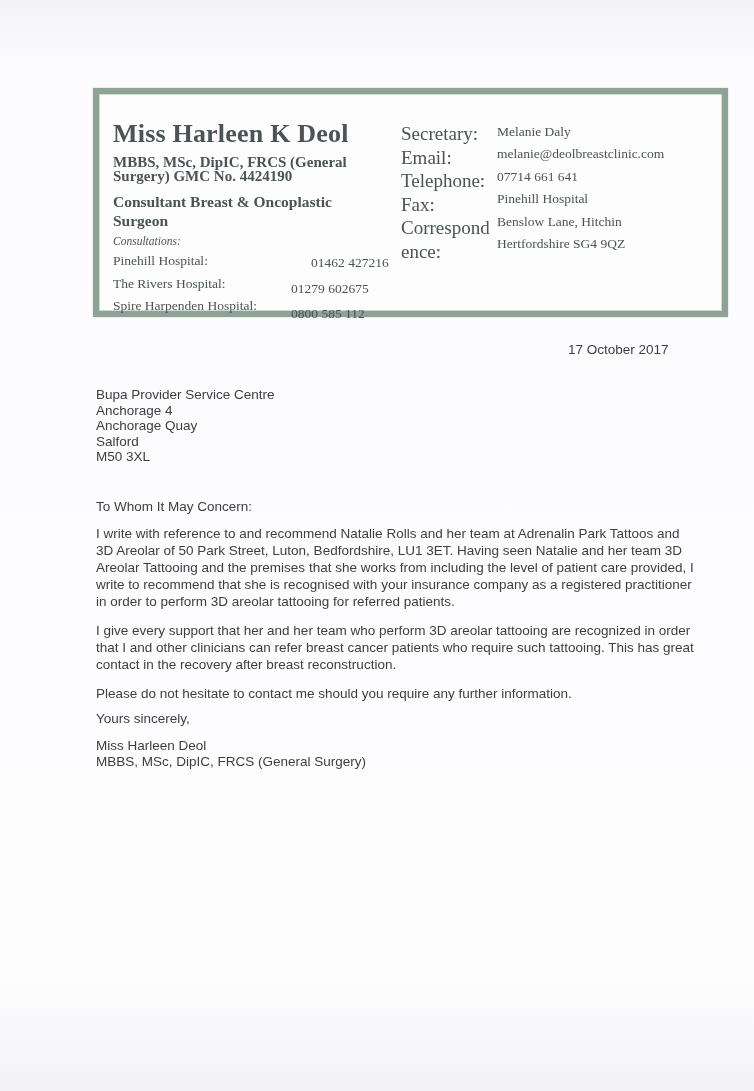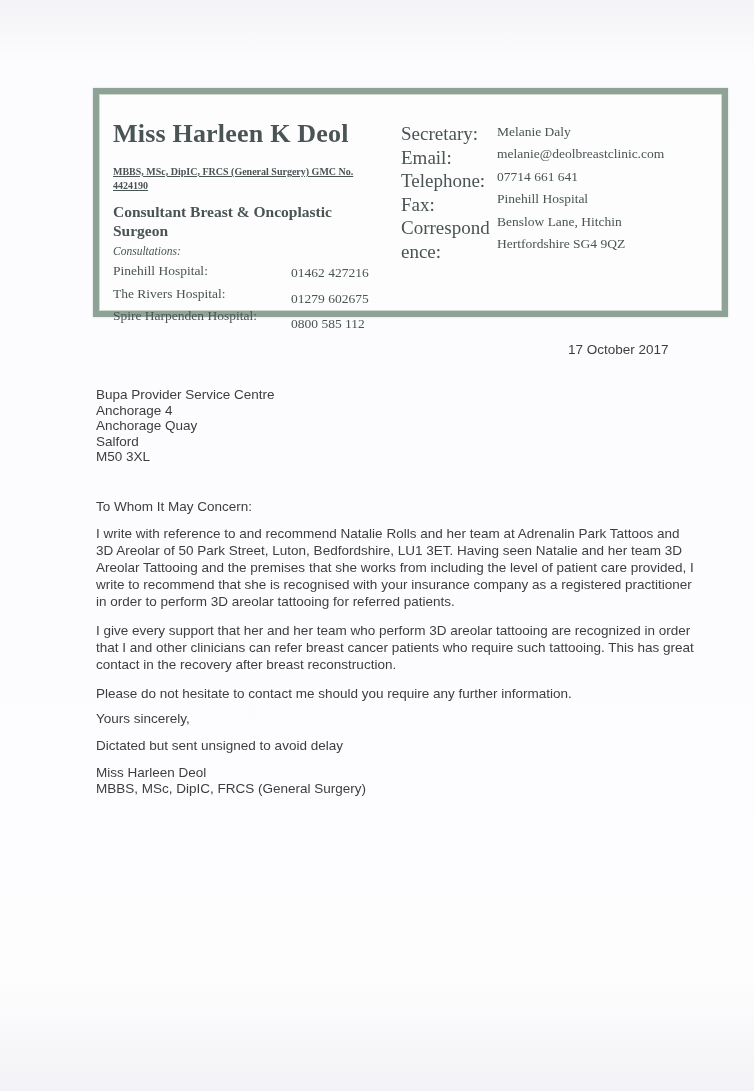--- a/index.html
+++ b/index.html
@@ -20,27 +20,27 @@
     border:6px solid #8ea295;
     box-shadow:inset 0 0 0 1px #cfd9d2, 0 0 2px rgba(140,160,148,.4);
     background:#fdfdfe;
     font-family:"Liberation Serif", serif;
     color:#4a5454;
     display:flex;
     padding:24px 10px 6px 14px;
   }
   .lh-left{width:288px;flex:0 0 288px;}
   .lh-name{font-size:26px;font-weight:bold;line-height:31px;letter-spacing:.2px;}
-  .lh-creds{font-size:10px;font-weight:bold;line-height:14px;margin-top:16px;width:270px;text-decoration:underline;}
+  .lh-creds{font-size:15px;font-weight:bold;line-height:14px;margin-top:6px;width:270px;}
   .lh-role{font-size:15.5px;font-weight:bold;line-height:19px;margin-top:9px;width:250px;}
   .lh-consult-label{font-size:11.5px;font-style:italic;margin-top:4px;line-height:14px;}
   .lh-table{margin-top:2px;font-size:13.5px;}
   .lh-row{display:flex;line-height:22.5px;}
   .lh-row .loc{width:178px;flex:0 0 178px;}
-  .lh-row:nth-child(1) .tel{transform:translateY(2px);}
+  .lh-row:nth-child(1) .tel{transform:translateY(2px);margin-left:20px;}
   .lh-row:nth-child(2) .tel{transform:translateY(5px);}
   .lh-row:nth-child(3) .tel{transform:translateY(8px);}
   .lh-labels{width:96px;flex:0 0 96px;font-size:19px;line-height:23.5px;padding-top:4px;}
   .lh-labels .lbl{width:90px;overflow-wrap:anywhere;}
   .lh-values{flex:1;font-size:13.5px;line-height:22.4px;padding-top:3px;}
   
   .body-copy{
     position:absolute;left:96px;top:317px;width:600px;
     font-size:13.5px;line-height:17px;color:#3e3e40;
   }
@@ -107,21 +107,20 @@
       <div>M50 3XL</div>
     </div>
 
     <div class="salutation">To Whom It May Concern:</div>
 
     <div class="para">I write with reference to and recommend Natalie Rolls and her team at Adrenalin Park Tattoos and 3D Areolar of 50 Park Street, Luton, Bedfordshire, LU1 3ET. Having seen Natalie and her team 3D Areolar Tattooing and the premises that she works from including the level of patient care provided, I write to recommend that she is recognised with your insurance company as a registered practitioner in order to perform 3D areolar tattooing for referred patients.</div>
     <div class="para">I give every support that her and her team who perform 3D areolar tattooing are recognized in order that I and other clinicians can refer breast cancer patients who require such tattooing. This has great contact in the recovery after breast reconstruction.</div>
     <div class="para">Please do not hesitate to contact me should you require any further information.</div>
 
     <div class="closing">Yours sincerely,</div>
-    <div class="dictation">Dictated but sent unsigned to avoid delay</div>
 
     <div class="signature">
       <div>Miss Harleen Deol</div>
       <div>MBBS, MSc, DipIC, FRCS (General Surgery)</div>
     </div>
   </div>
 
 </div>
 
 </body></html>

